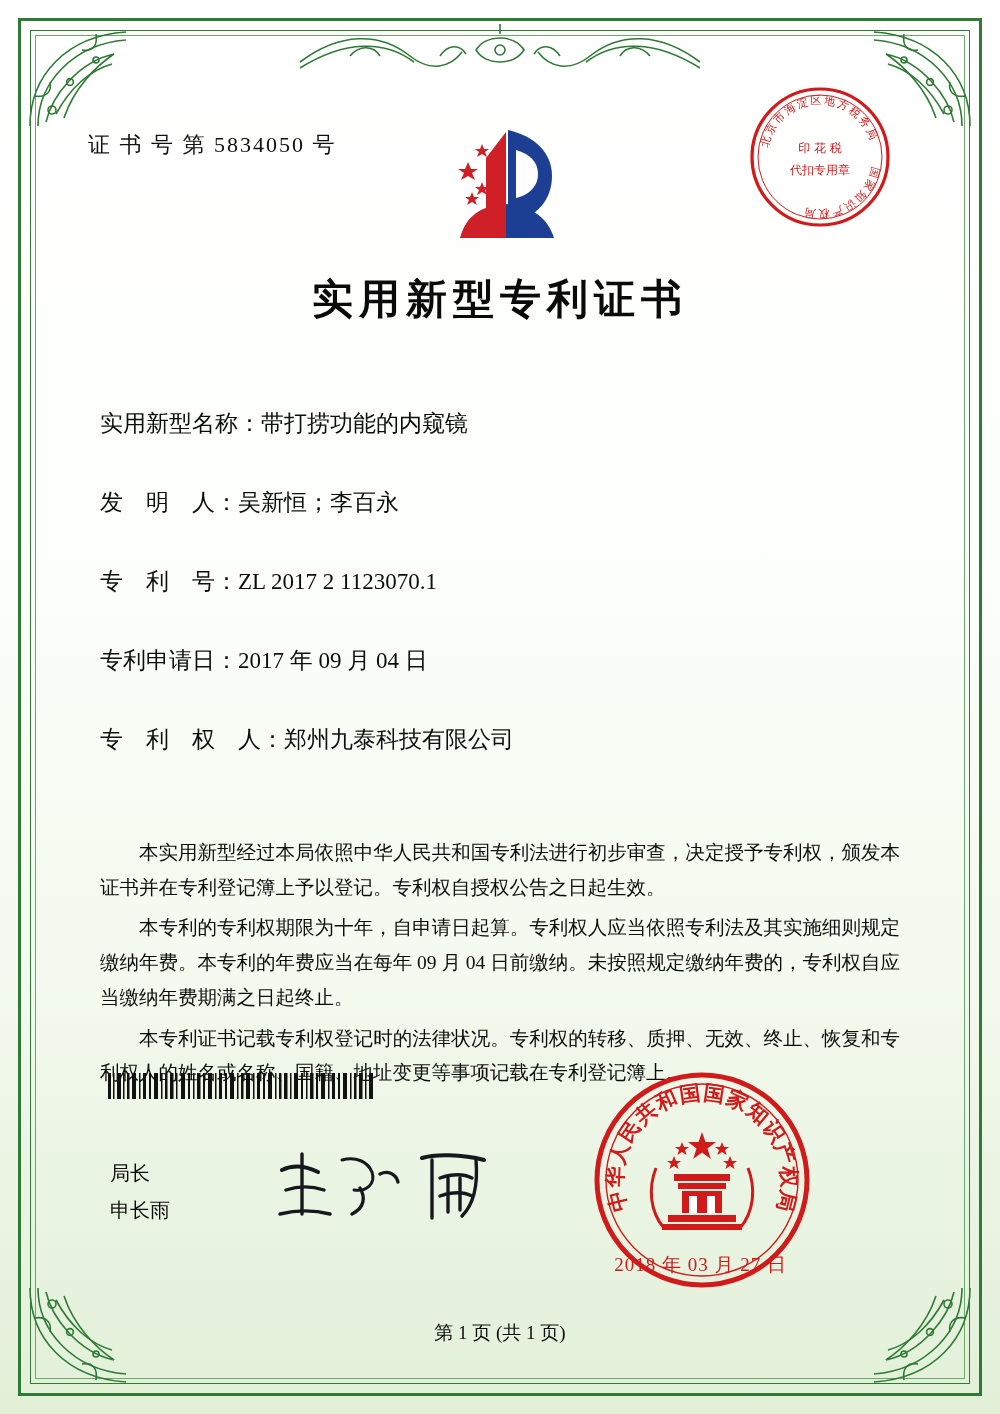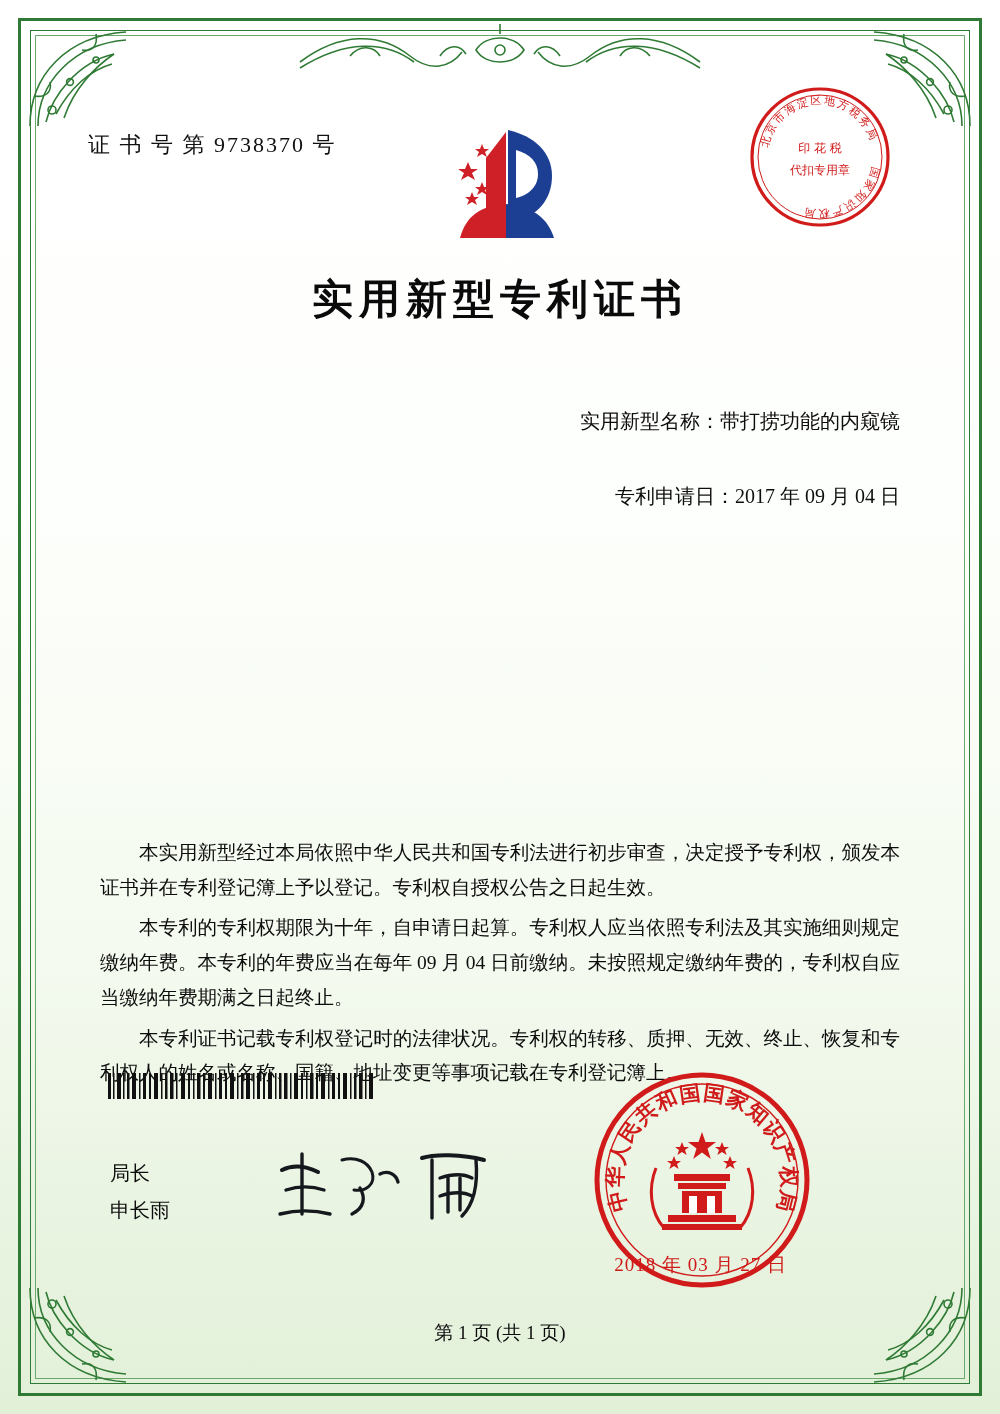--- a/index.html
+++ b/index.html
@@ -103,25 +103,24 @@
     font-family: "DejaVu Serif", "Liberation Serif", serif;
   }
 
   .fields {
     position: absolute;
     left: 100px;
     top: 408px;
     width: 800px;
   }
   .field {
-    font-size: 20px;
+    font-size: 23px;
     color: #0d0d0d;
     margin-bottom: 48px;
     white-space: nowrap;
-    text-align: right;
   }
   .field .lbl {
     display: inline-block;
   }
   .field .val {
     display: inline-block;
   }
 
   .paras {
     position: absolute;
@@ -269,21 +268,21 @@
       <circle cx="26" cy="84" r="4"></circle>
       <circle cx="44" cy="56" r="3.4"></circle>
       <circle cx="70" cy="34" r="3"></circle>
       <path d="M8 70 C20 72, 26 66, 24 56"></path>
       <path d="M70 8 C72 20, 66 26, 56 24"></path>
     </svg>
   </div>
 
   <div class="content">
 
-    <div class="cert-no">证 书 号 第 9738370 号</div>
+    <div class="cert-no">证 书 号 第 5834050 号</div>
 
     <div class="logo">
       <svg viewBox="0 0 170 130">
         <path d="M86 12 L86 118 L66 118 L66 38 Z" fill="#cf2027"></path>
         <path d="M88 10 L88 100 C118 100, 132 78, 132 56 C132 32, 114 16, 88 10 Z" fill="#1c3f94"></path>
         <path d="M96 30 L96 78 C112 74, 118 64, 118 54 C118 42, 110 34, 96 30 Z" fill="#ffffff"></path>
         <path d="M40 118 C46 96, 60 86, 86 84 L86 118 Z" fill="#cf2027"></path>
         <path d="M86 84 C112 86, 128 98, 134 118 L86 118 Z" fill="#1c3f94"></path>
         <g fill="#cf2027">
           <polygon points="48,42 51,49 58,49 52,53 55,60 48,56 41,60 44,53 38,49 45,49"></polygon>
@@ -325,21 +324,30 @@
       </svg>
     </div>
 
     <div class="main-title">实用新型专利证书</div>
 
     <div class="fields">
       <div class="field">
         <span class="lbl">实用新型名称：</span><span class="val">带打捞功能的内窥镜</span>
       </div>
       <div class="field">
+        <span class="lbl">发　明　人：</span><span class="val">吴新恒；李百永</span>
+      </div>
+      <div class="field">
+        <span class="lbl">专　利　号：</span><span class="val">ZL 2017 2 1123070.1</span>
+      </div>
+      <div class="field">
         <span class="lbl">专利申请日：</span><span class="val">2017 年 09 月 04 日</span>
+      </div>
+      <div class="field">
+        <span class="lbl">专　利　权　人：</span><span class="val">郑州九泰科技有限公司</span>
       </div>
     </div>
 
     <div class="paras">
       <p>本实用新型经过本局依照中华人民共和国专利法进行初步审查，决定授予专利权，颁发本证书并在专利登记簿上予以登记。专利权自授权公告之日起生效。</p>
       <p>本专利的专利权期限为十年，自申请日起算。专利权人应当依照专利法及其实施细则规定缴纳年费。本专利的年费应当在每年 09 月 04 日前缴纳。未按照规定缴纳年费的，专利权自应当缴纳年费期满之日起终止。</p>
       <p>本专利证书记载专利权登记时的法律状况。专利权的转移、质押、无效、终止、恢复和专利权人的姓名或名称、国籍、地址变更等事项记载在专利登记簿上。</p>
     </div>
 
     <div class="barcode">

